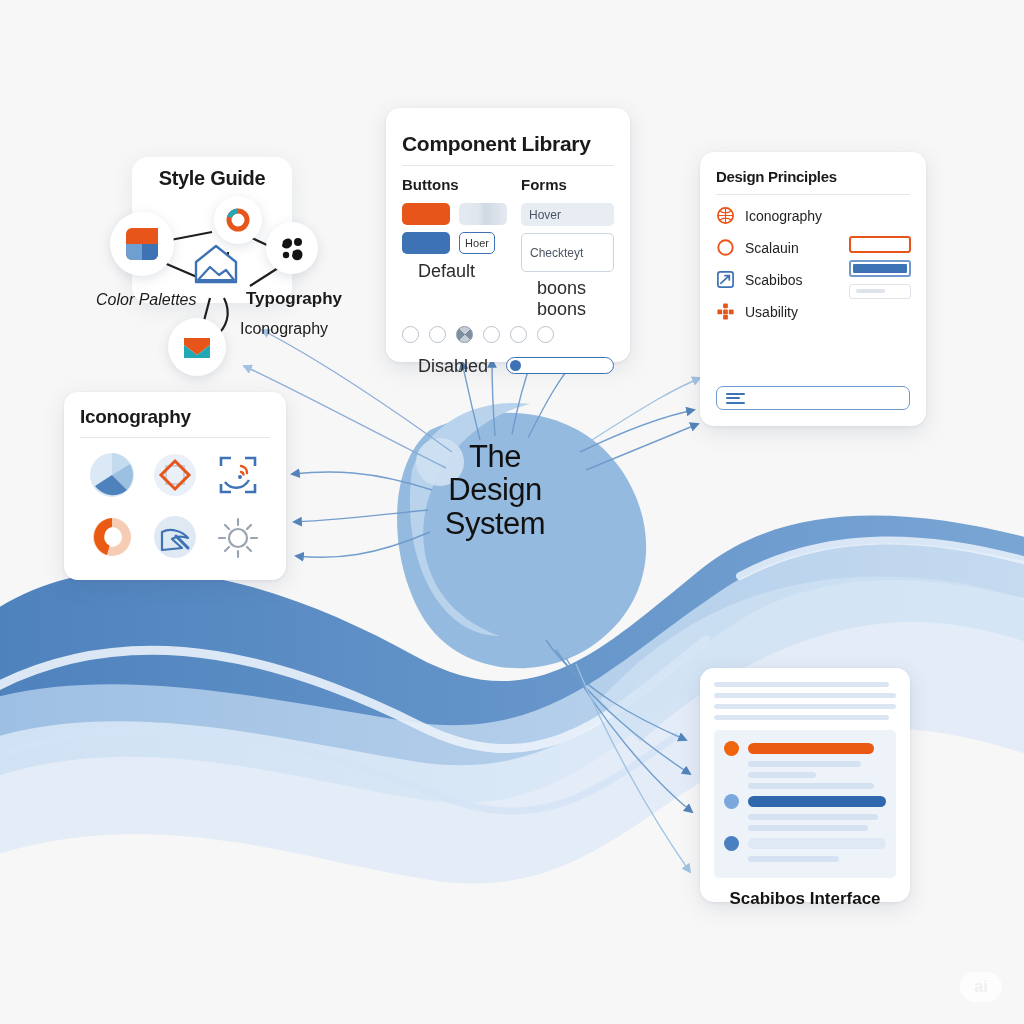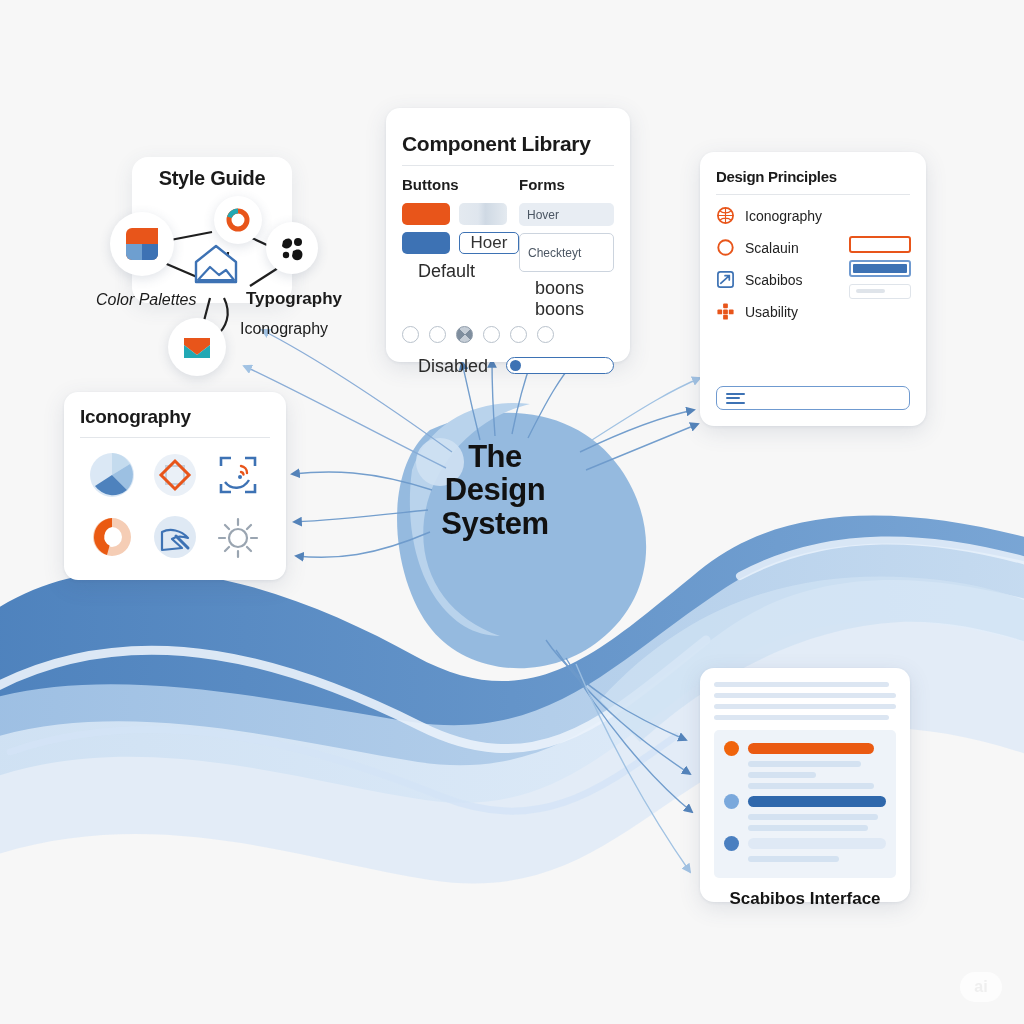--- a/index.html
+++ b/index.html
@@ -21,31 +21,31 @@
   }
   .card-title {
     font-weight: bold; color: #1a1a1a; letter-spacing: -0.3px;
   }
   .rule { height: 1px; background: #e3e6ea; }
 
   
   #component-library { left: 386px; top: 108px; width: 244px; height: 254px; padding: 24px 16px 0 16px; }
   #component-library .card-title { font-size: 21px; }
   #component-library .rule { margin: 9px 0 10px 0; }
-  .cl-cols { display: flex; }
+  .cl-cols { display: flex; gap: 14px; }
   .cl-col { flex: 1; }
   .cl-sub { font-size: 15px; font-weight: bold; color: #1d1d1d; margin-bottom: 10px; }
   .btn-row { display: flex; gap: 9px; align-items: center; margin-bottom: 7px; }
   .btn-solid { width: 48px; height: 22px; border-radius: 5px; }
   .btn-orange { background: #e8551a; }
   .btn-blue { background: #3d72b4; }
   .btn-disabled { width: 48px; height: 22px; border-radius: 5px;
     background: linear-gradient(90deg,#e4eaf0 0%,#dfe6ee 40%,#cfd9e4 55%,#e4eaf0 100%); }
-  .btn-outline { width: 60px; height: 22px; border-radius: 5px; border: 1.5px solid #3d72b4;
-    color: #333; font-size: 17px; display: flex; align-items: center; justify-content: center; background: #fff; }
+  .btn-outline { width: 36px; height: 22px; border-radius: 5px; border: 1.5px solid #3d72b4;
+    color: #333; font-size: 11px; display: flex; align-items: center; justify-content: center; background: #fff; }
   .cl-label { font-size: 18px; color: #2b2b2b; margin: 6px 0 4px 16px; }
   .input-fill { height: 23px; border-radius: 5px; background: #e8edf3; color: #4b5663;
     font-size: 12px; display: flex; align-items: center; padding-left: 8px; margin-bottom: 7px; }
   .input-outline { height: 39px; border-radius: 5px; border: 1px solid #ccd4de; background: #fff;
     color: #4b5663; font-size: 12px; display: flex; align-items: center; padding-left: 8px; }
   .radio-row { display: flex; gap: 10px; margin-top: 2px; }
   .radio { width: 17px; height: 17px; border-radius: 50%; border: 1.4px solid #b9c2cc; background: #fff; }
   .radio.sel { border-color: #8d9aa8; background:
      conic-gradient(from 45deg, #7f8e9e 0 25%, #c6ced7 0 50%, #7f8e9e 0 75%, #c6ced7 0 100%); }
   .bottom-row { display: flex; align-items: center; justify-content: space-between; margin-top: 7px; }
@@ -183,21 +183,21 @@
       <path d="M592,440 C648,404 672,390 700,378" stroke="#9dc0e2" marker-end="url(#ahl)"></path>
 
       <path d="M546,640 C580,690 640,720 686,740" marker-end="url(#ah)"></path>
       <path d="M556,650 C594,706 648,746 690,774" marker-end="url(#ah)"></path>
       <path d="M566,658 C600,718 650,778 692,812" marker-end="url(#ah)"></path>
       <path d="M576,664 C606,736 648,812 690,872" stroke="#9dc0e2" marker-end="url(#ahl)"></path>
     </g>
   </svg>
 
   <div style="position:absolute; left:410px; top:440px; width:170px; z-index:6; text-align:center;
-              font-size:31px; font-weight:bold; line-height:1.08; color:#111; letter-spacing:-0.5px;">
+              font-size:31px; font-weight:normal; line-height:1.08; color:#111; letter-spacing:-0.5px;">
     <div>The</div>
     <div>Design</div>
     <div>System</div>
   </div>
 
   <div class="card" id="component-library">
     <div class="card-title">Component Library</div>
     <div class="rule"></div>
     <div class="cl-cols">
       <div class="cl-col">

